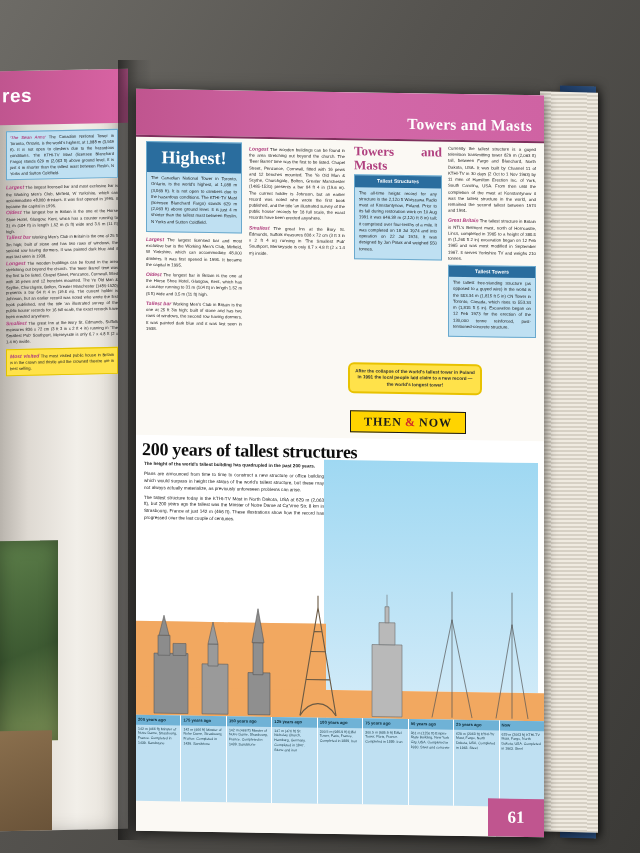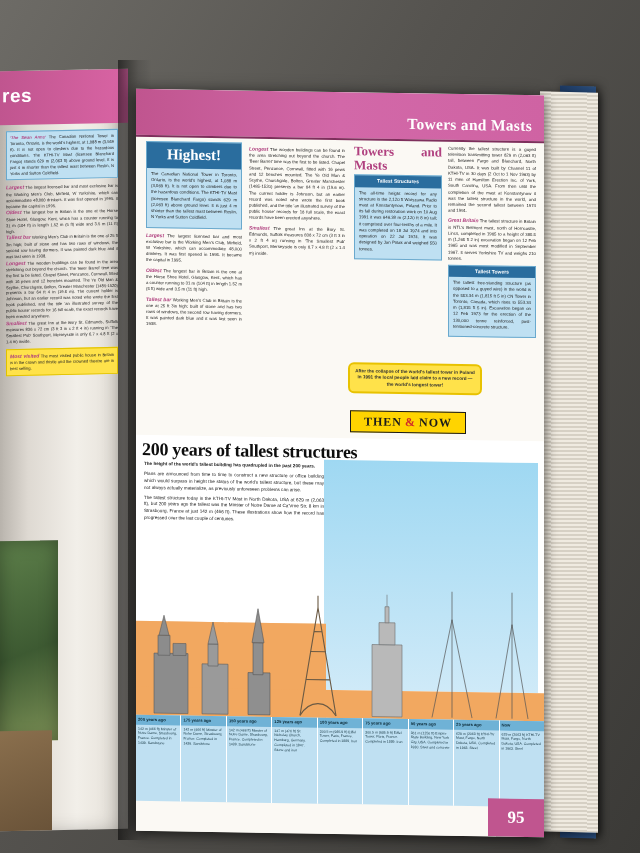--- a/index.html
+++ b/index.html
@@ -59,21 +59,21 @@
   
   .col{position:absolute;text-align:justify;line-height:1.45;font-size:4.3px;color:#222;}
   .c1{left:10px;top:52px;width:96px;}
   .c2{left:113px;top:52px;width:96px;}
   .c3{left:218px;top:52px;width:88px;}
   .c4{left:312px;top:52px;width:88px;}
 
   .blue-box{background:#bfe0f2;border:1px solid #6aa9cd;padding:3px 4px;margin-bottom:4px;}
   .blue-bar{background:#2a6d9e;color:#fff;font-weight:bold;text-align:center;padding:2px 0;font-size:5px;}
   .sect-title{font-family:"Liberation Serif",serif;font-size:13px;font-weight:bold;color:#b0407f;line-height:1.05;margin-bottom:3px;}
-  .highest{font-family:"Liberation Serif",serif;font-size:15px;font-weight:bold;color:#fff;}
+  .highest{font-family:"Liberation Serif",serif;font-size:18px;font-weight:bold;color:#fff;}
   .sub{font-weight:bold;font-style:italic;color:#b0407f;font-size:5px;}
   p{margin:0 0 3px 0;}
 
   .yellow-box{position:absolute;left:212px;top:270px;width:120px;
     background:#ffe24a;border:2px solid #e8c200;border-radius:6px;padding:4px 5px;
     font-size:4.6px;font-weight:bold;color:#333;text-align:center;line-height:1.4;}
   .thennow{position:absolute;left:214px;top:318px;width:114px;height:20px;background:#ffd400;
     border:1.5px solid #1b1b1b;display:flex;align-items:center;justify-content:center;
     font-family:"Liberation Serif",serif;font-weight:bold;font-size:12px;color:#1b1b1b;letter-spacing:1px;}
   .thennow .amp{color:#d0272a;margin:0 3px;}
@@ -291,15 +291,15 @@
         <span class="th">25 years ago</span>
         <span>629 m (2063 ft) KTHI-TV Mast, Fargo, North Dakota, USA. Completed in 1963. Steel</span>
       </div>
       <div class="tcell" style="border-right:none;">
         <span class="th">Now</span>
         <span>629 m (2063 ft) KTHI-TV Mast, Fargo, North Dakota, USA. Completed in 1963. Steel</span>
       </div>
     </div>
 
     <div class="bot-strip"></div>
-    <div class="pagenum">95</div>
+    <div class="pagenum">61</div>
   </div>
 </div>
 
 </body></html>

